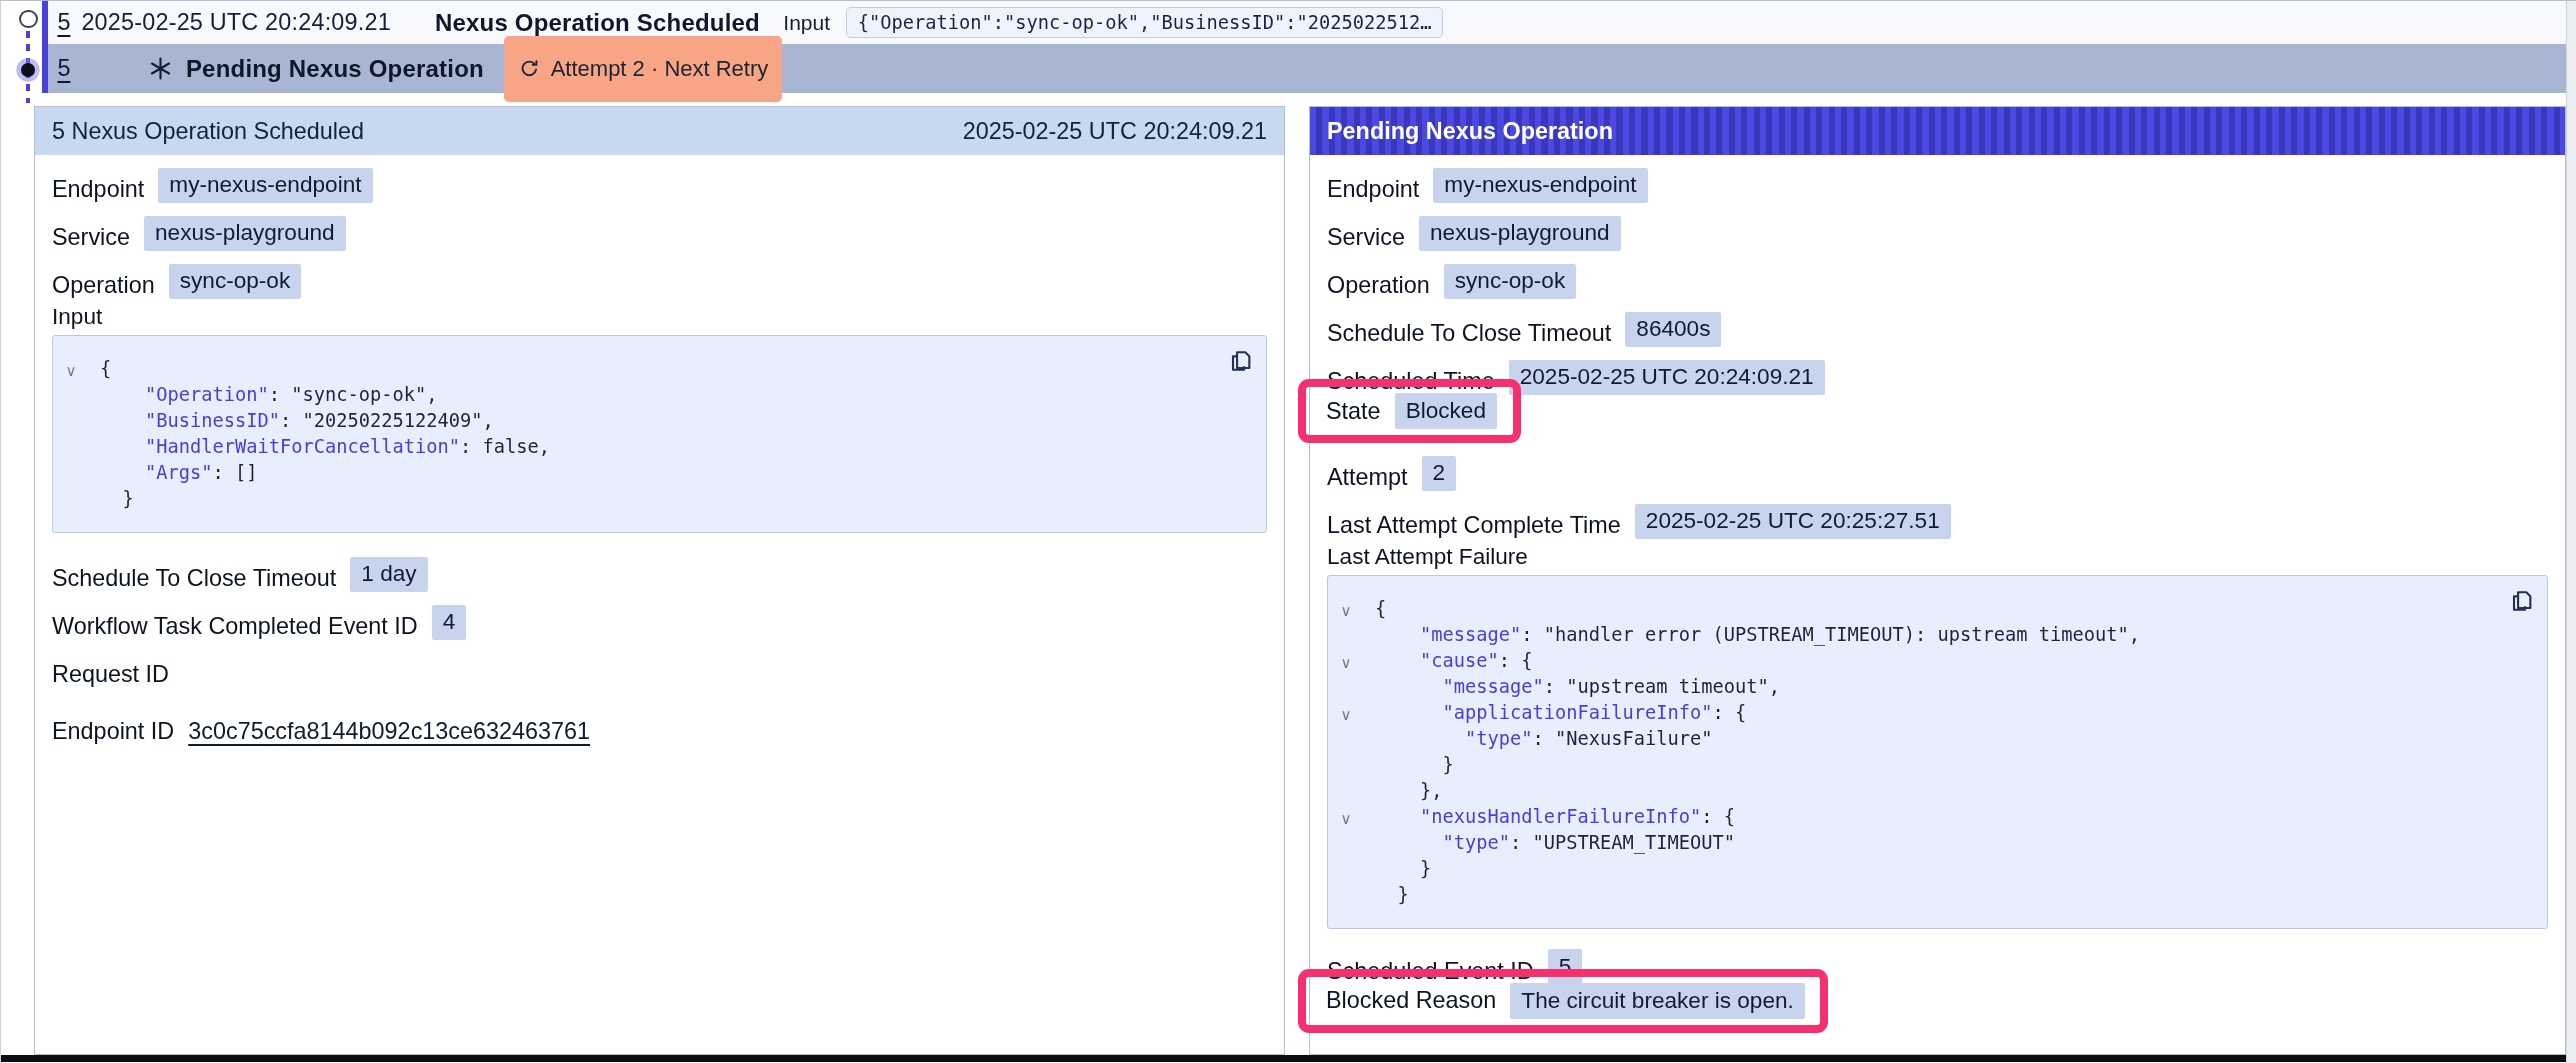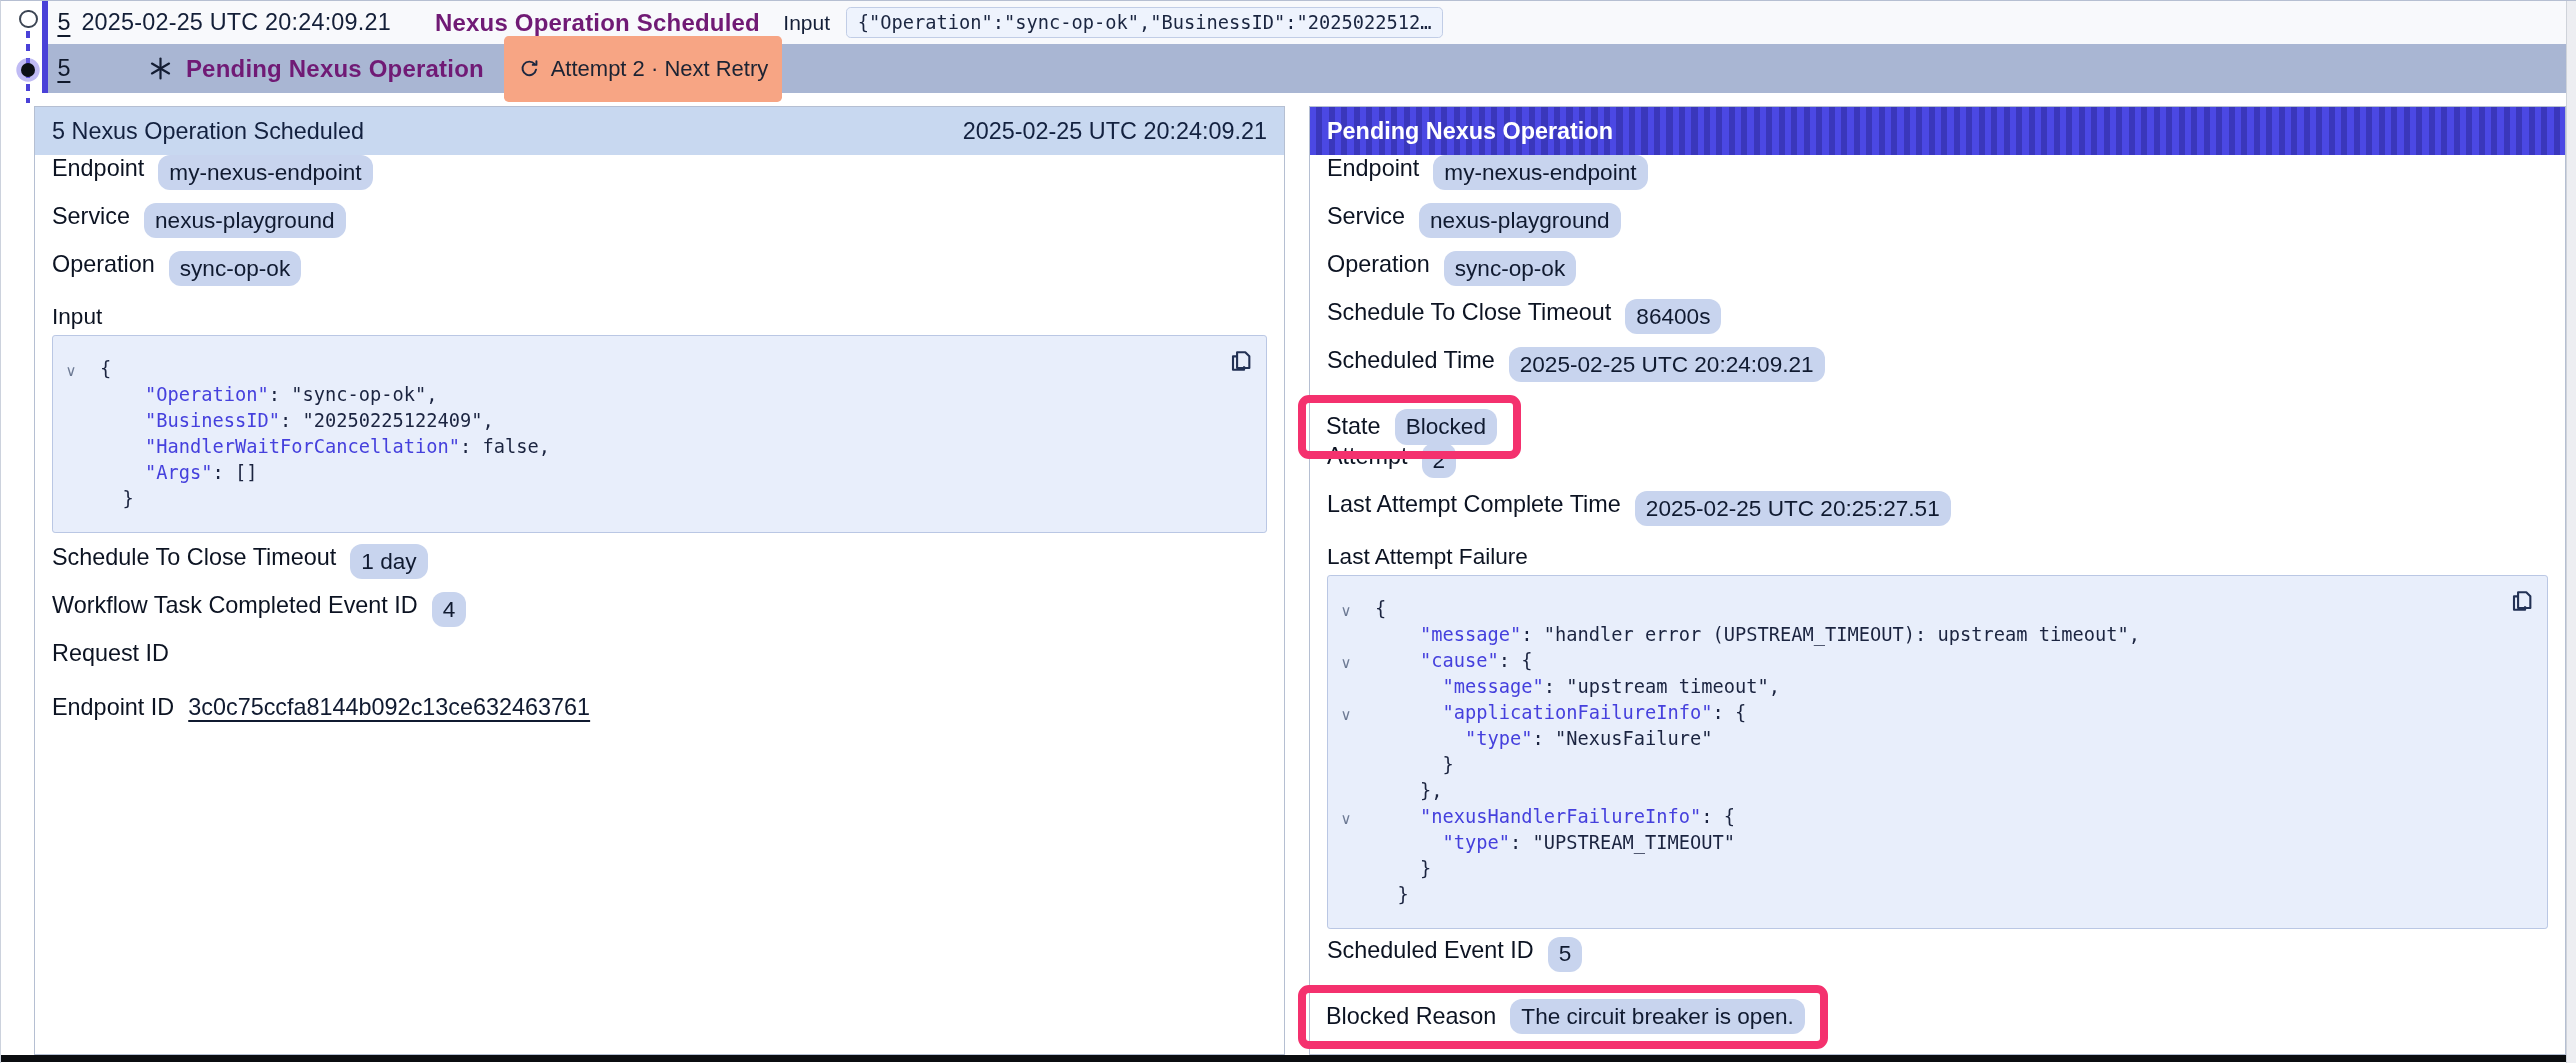--- a/index.html
+++ b/index.html
@@ -23,43 +23,43 @@
                  background:#0c1016;box-shadow:0 0 0 4.7px rgba(130,120,233,.5);z-index:3;}
   .blue-bar{position:absolute;left:41px;top:0;width:6.2px;height:92px;background:var(--timeline_blue);}
 
   
   .ev-row{position:absolute;left:47px;width:2519px;display:flex;align-items:center;}
   .ev-row-1{top:0;height:43px;background:#f8f9fc;}
   .ev-row-2{top:43px;height:49px;background:var(--selected_row_bg);}
   .ev-id{font-size:23.4px;font-weight:500;text-decoration:underline;text-underline-offset:4.7px;
          text-decoration-thickness:1.6px;color:#10192c;margin-left:9.4px;}
   .ev-time{font-size:23.4px;color:#141f38;margin-left:11px;letter-spacing:0.2px;}
-  .ev-title{font-size:24px;font-weight:700;color:#701a75;margin-left:44px;letter-spacing:0.2px;}
+  .ev-title{font-size:24px;font-weight:700;color:#0f172a;margin-left:44px;letter-spacing:0.2px;}
   .ev-input-label{font-size:21px;color:#141f38;margin-left:23.4px;}
   .ev-input-preview{margin-left:15.6px;font-family:"DejaVu Sans Mono", monospace;font-size:18.7px;color:#1a2540;
          background:#eef3fd;border:1.6px solid #c1cde6;border-radius:4.7px;padding:3.9px 11px;white-space:nowrap;}
   .asterisk-wrap{margin-left:78px;display:flex;align-items:center;}
   .ev-row-2 .ev-title{margin-left:12.5px;}
   .attempt-badge{margin-left:20px;display:flex;align-items:center;gap:9.4px;background:var(--attempt_badge_bg);
          border-radius:4.7px;padding:20px 14px;font-size:22px;color:#1c2333;font-weight:500;}
 
   
   .panel{position:absolute;top:105px;height:949px;background:#fff;border:0.8px solid #b5bfd2;z-index:1;overflow:visible;}
   .panel-left{left:33px;width:1251px;}
   .panel-right{left:1308px;width:1257px;}
   .panel-header{height:48px;display:flex;align-items:center;justify-content:space-between;padding:0 17px;}
   .panel-header-left{background:var(--left_header_bg);color:#13213f;}
   .panel-header-striped{background:repeating-linear-gradient(90deg,var(--stripe_light) 0 6.2px,var(--stripe_dark) 6.2px 12.5px);color:#fff;}
   .ph-title{font-size:23.4px;font-weight:500;}
   .panel-header-striped .ph-title{font-weight:600;}
   .ph-time{font-size:23.4px;}
 
-  .frow{height:48px;display:flex;align-items:flex-start;gap:14px;padding-left:17px;}
+  .frow{height:48px;display:flex;align-items:flex-end;gap:14px;padding-left:17px;}
   .flabel{font-size:23.4px;color:#0c1322;}
-  .fbadge{font-size:22.6px;color:#101a30;background:var(--value_badge_bg);border-radius:12px;padding:4.7px 11px;}
+  .fbadge{font-size:22.6px;color:#101a30;background:var(--value_badge_bg);border-radius:2px;padding:4.7px 11px;}
   .flink{font-size:23.4px;color:#101a30;text-decoration:underline;text-underline-offset:4.7px;
          text-decoration-thickness:1.9px;cursor:pointer;}
   .section-label{height:36px;display:flex;align-items:center;padding-left:17px;font-size:22.6px;color:#0c1322;}
   .mt14{margin-top:11px;} .mt16{margin-top:12.5px;} .mt10{margin-top:7.8px;}
   .mt8{margin-top:6.2px;} .h66{height:51px;}
 
   .hl-box{display:inline-flex;align-items:center;gap:14px;border:8.6px solid var(--highlight);
           border-radius:11px;padding:6.2px 15.6px 6.2px 20px;margin-left:-29px;position:relative;z-index:6;}
   .frow.has-hl{padding-left:17px;overflow:visible;}
 

